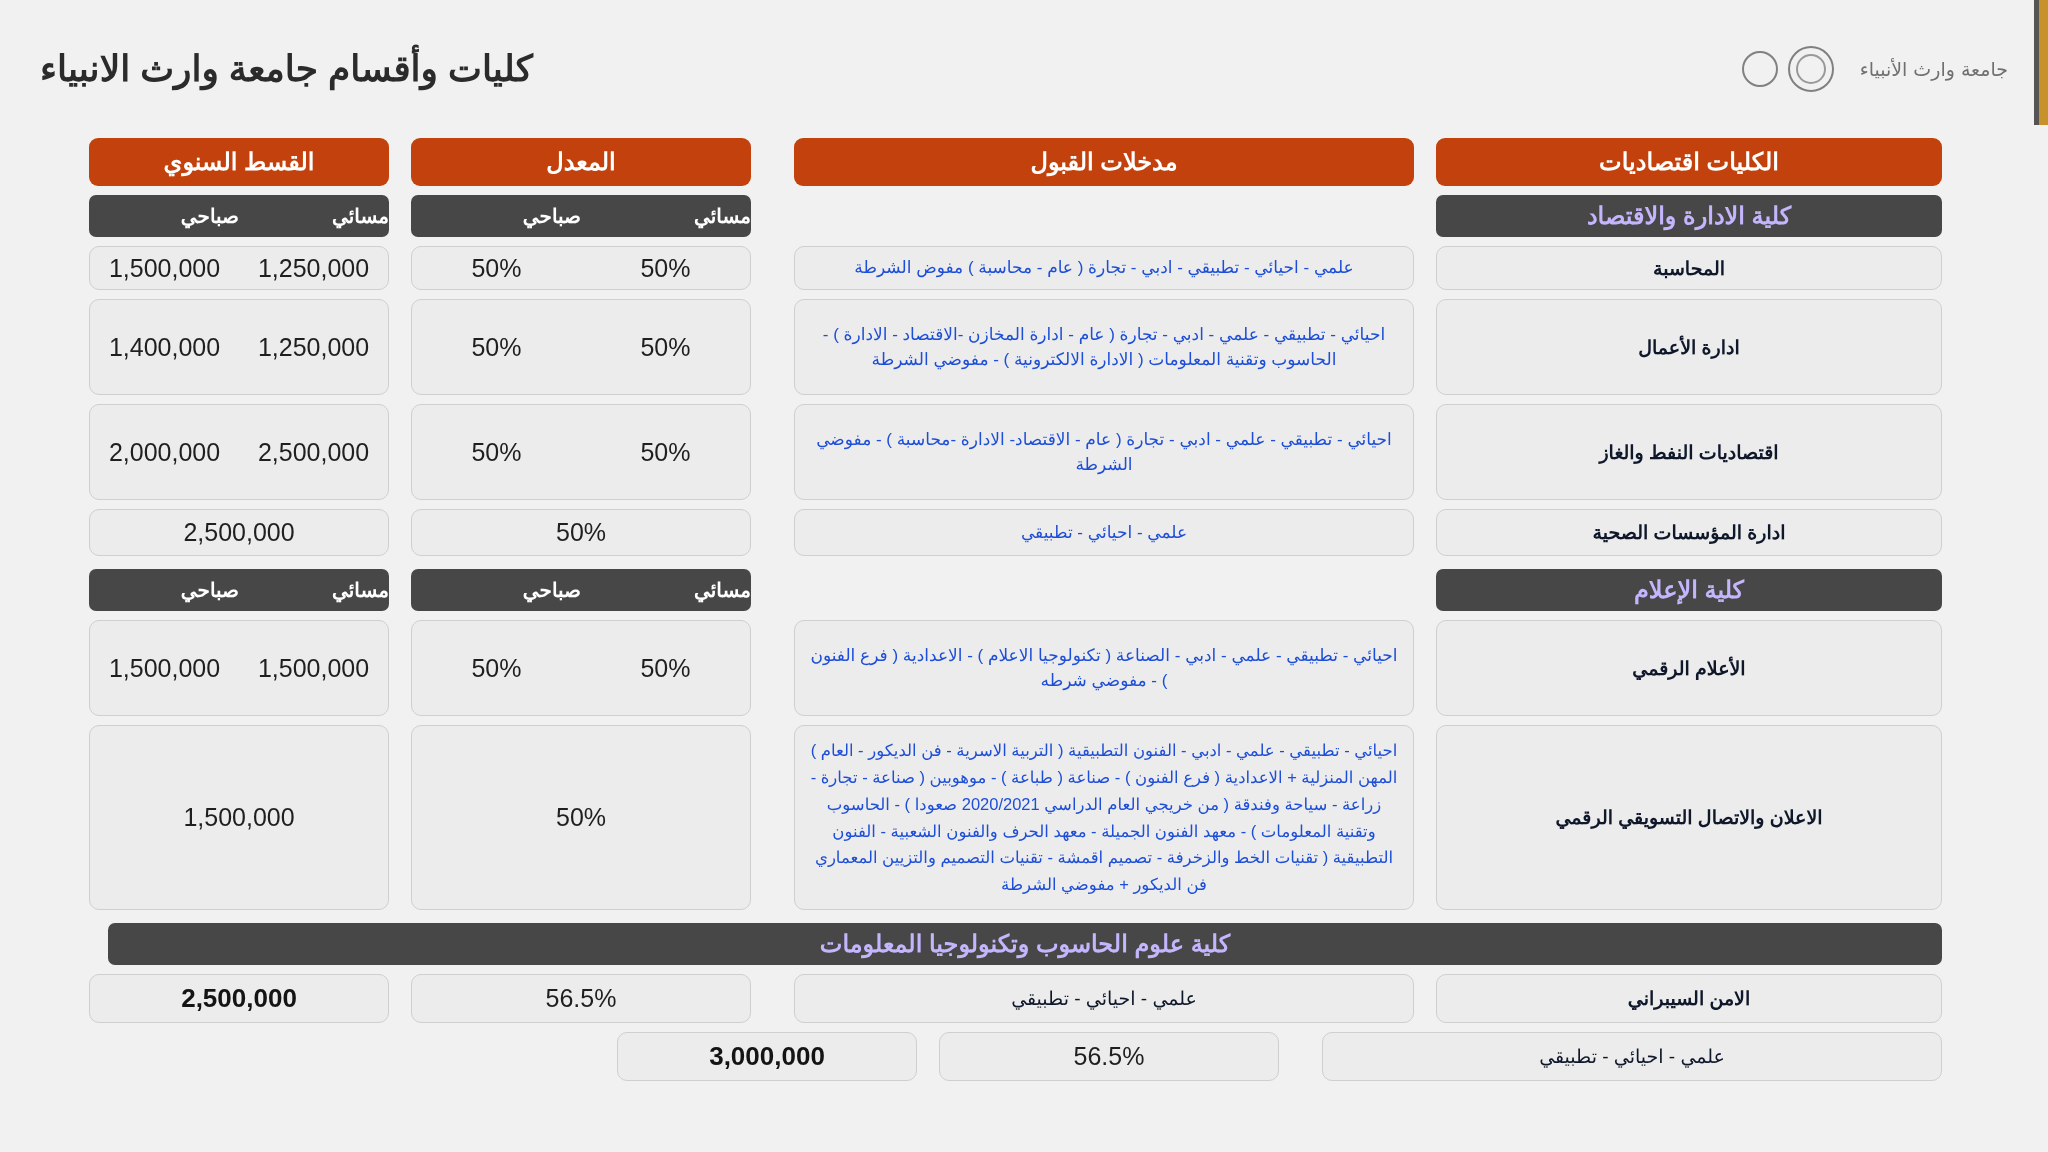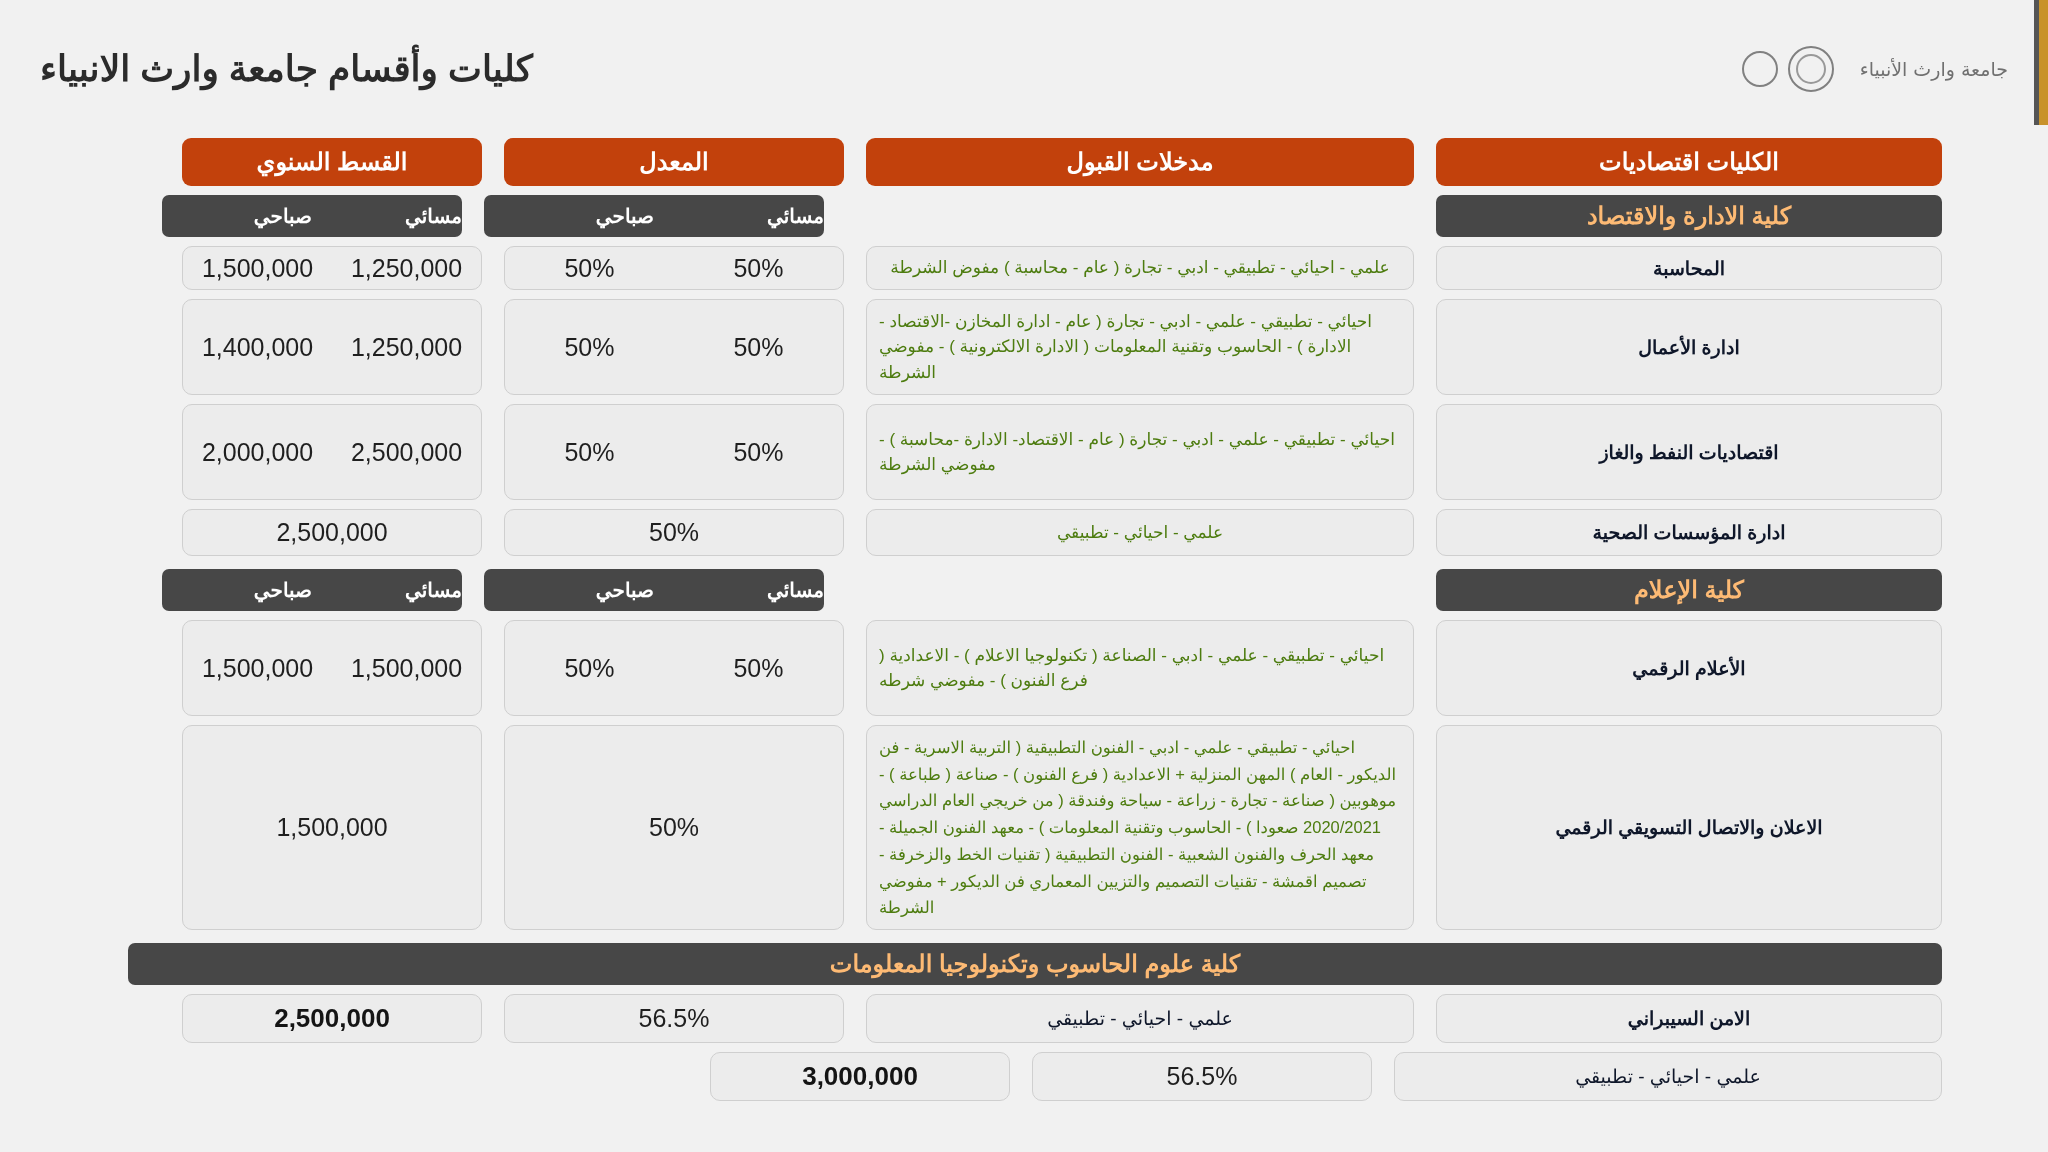--- a/index.html
+++ b/index.html
@@ -93,21 +93,21 @@
     padding: 0 106px 0 108px;
   }
   .row {
     display: flex;
     gap: 22px;
     margin-bottom: 9px;
     align-items: stretch;
   }
   
   .c-name { width: 506px; flex: none; }
-  .c-req  { width: 548px; flex: none; }
+  .c-req  { width: 620px; flex: none; margin-left: 21px; }
   .c-avg  { width: 340px; flex: none; }
   .c-fee  { width: 300px; flex: none; }
 
   .cell {
     background: #ececec;
     border: 1px solid #cfcfcf;
     border-radius: 10px;
     display: flex;
     align-items: center;
     justify-content: center;
@@ -123,29 +123,28 @@
     border-radius: 9px;
     font-size: 24px;
     font-weight: bold;
     min-height: 48px;
     display: flex;
     align-items: center;
     justify-content: center;
   }
   .faculty-band {
     background: #474747;
-    color: #fdba74;
+    color: #c4b5fd;
     font-size: 24px;
     font-weight: bold;
     border-radius: 7px;
     min-height: 42px;
     display: flex;
     align-items: center;
     justify-content: center;
-    margin-left: 20px;
   }
   .subhdr {
     background: #474747;
     color: #fff;
     border-radius: 7px;
     min-height: 42px;
     display: flex;
     align-items: center;
   }
   .subhdr > div {
@@ -168,22 +167,22 @@
     color: #1f1f1f;
   }
   .dept-name {
     font-size: 19px;
     font-weight: bold;
     color: #0f172a;
   }
   .req-text {
     font-size: 17px;
     line-height: 1.5;
-    color: #4d7c0f;
-    text-align: left;
+    color: #1d4ed8;
+    text-align: center;
   }
   .req-text.small {
     font-size: 16.5px;
     line-height: 1.62;
   }
   .avg-single { font-size: 25px; color: #1f1f1f; }
   .fee-single { font-size: 25px; color: #1f1f1f; }
   .fee-bold { font-size: 26px; font-weight: bold; color: #141414; }
 
   .row.tall .cell { min-height: 96px; }

